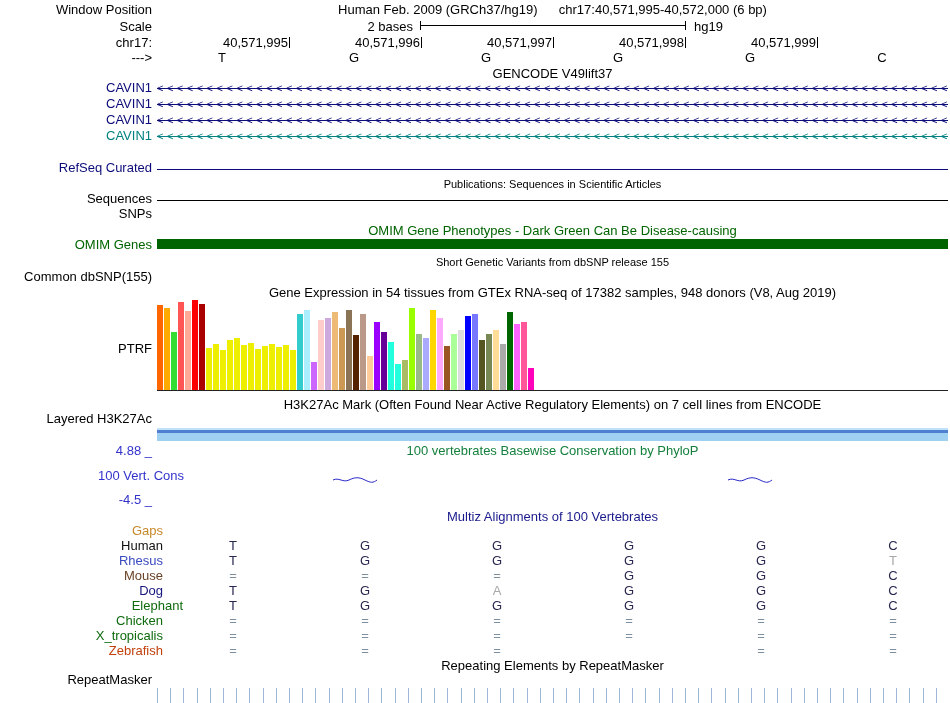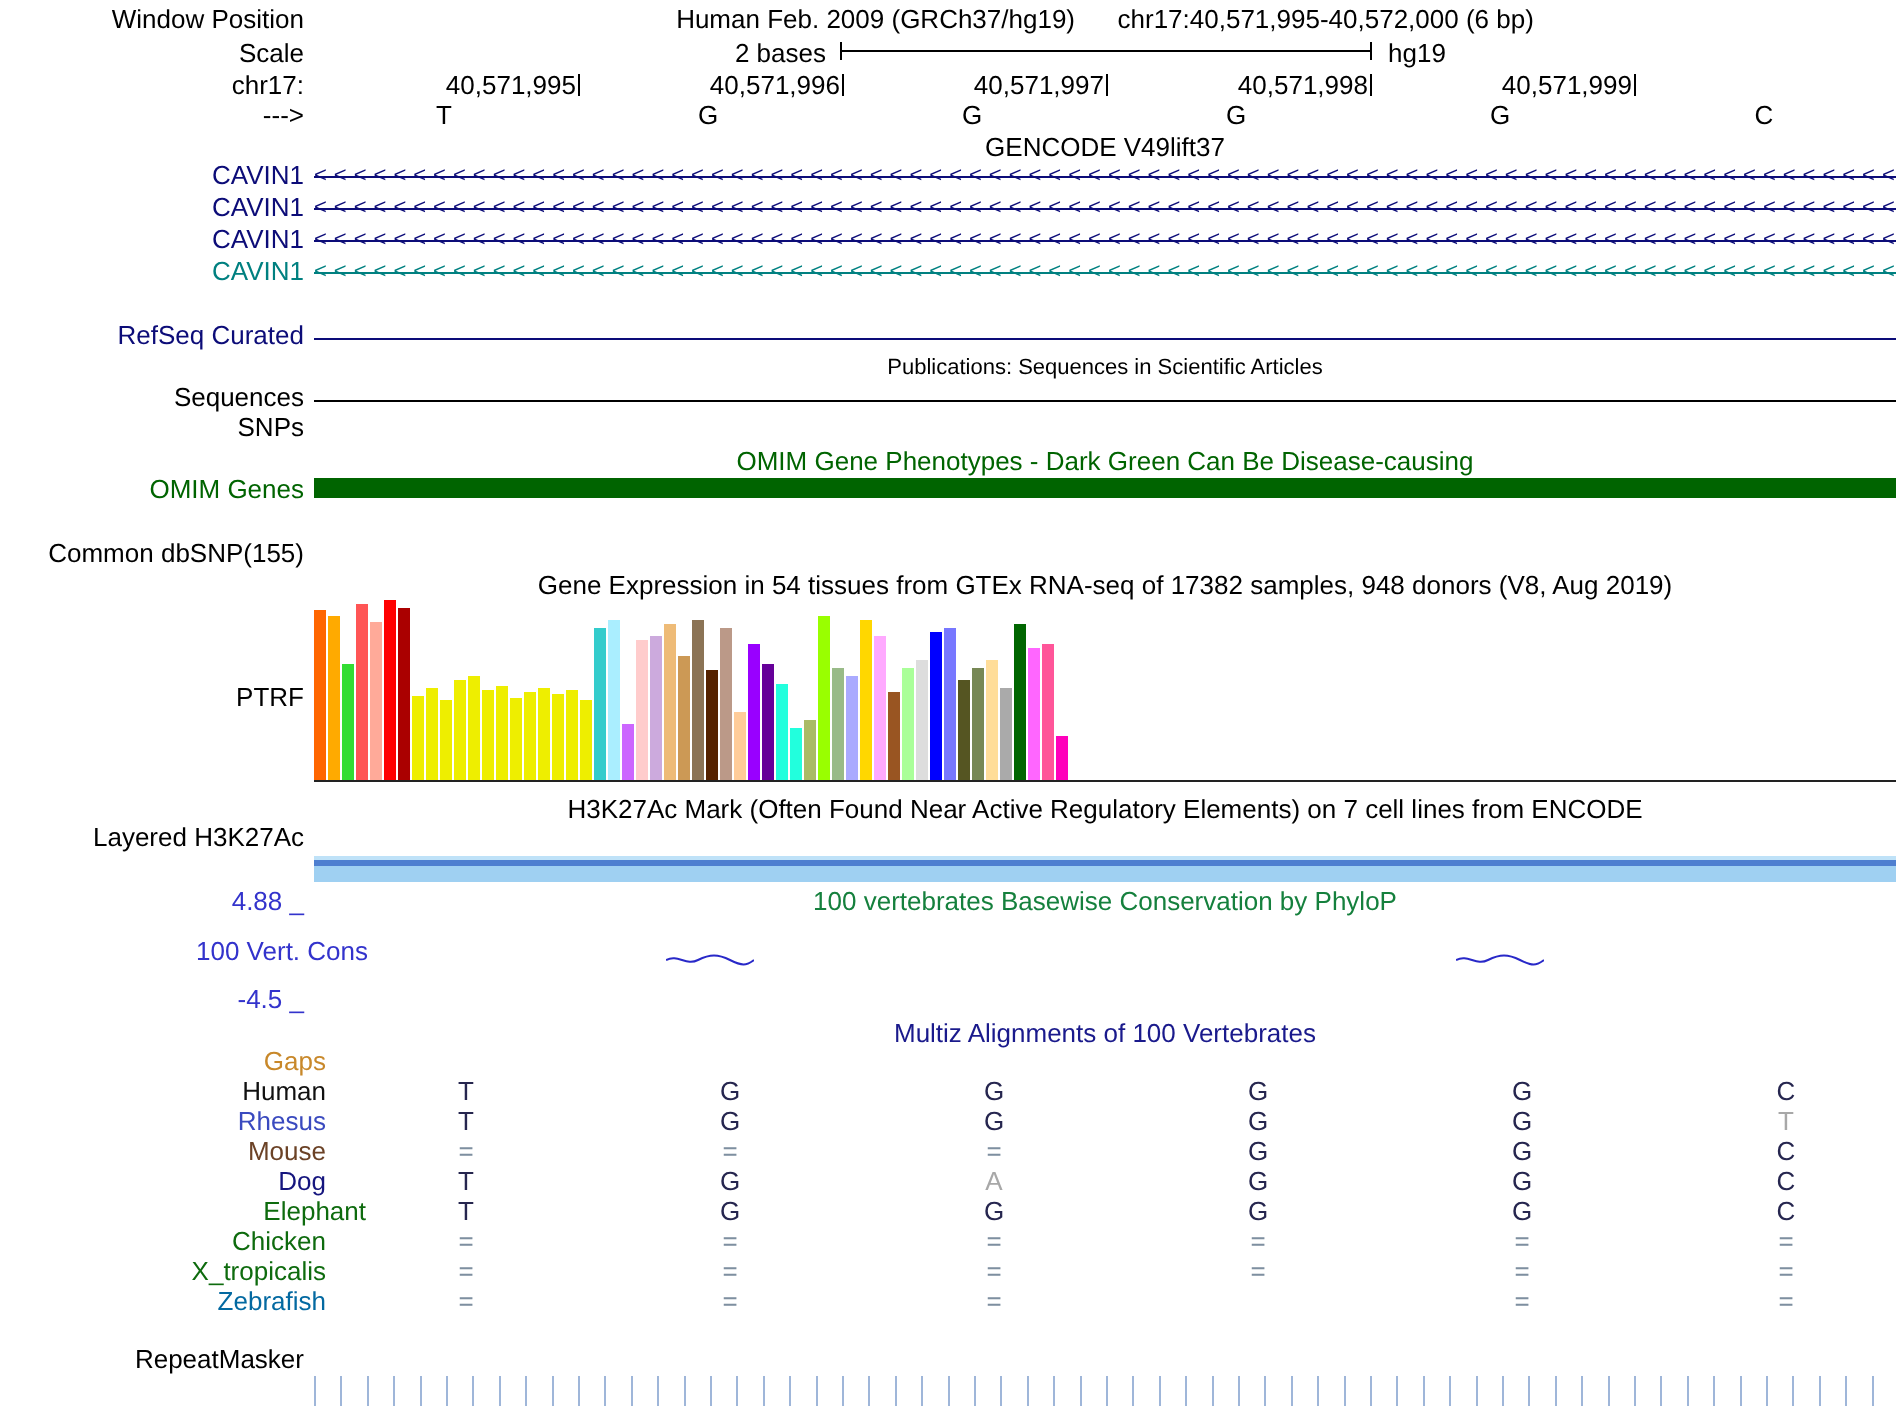--- a/index.html
+++ b/index.html
@@ -100,20 +100,21 @@
   <div class="ctr small" style="top:178px">Publications: Sequences in Scientific Articles</div>
   <div class="lbl" style="top:191px">Sequences</div>
   <div class="trackline" style="top:200px"></div>
 
   <div class="lbl" style="top:206px">SNPs</div>
 
   <div class="ctr omim-colored" style="top: 223px; color: rgb(0, 100, 0);">OMIM Gene Phenotypes - Dark Green Can Be Disease-causing</div>
   <div class="lbl omim-colored" style="top: 237px; color: rgb(0, 100, 0);">OMIM Genes</div>
   <div class="omim-bar" style="background: rgb(0, 100, 0);"></div>
 
+  <div class="ctr small" style="top:256px">Short Genetic Variants from dbSNP release 155</div>
   <div class="lbl" style="top:269px">Common dbSNP(155)</div>
 
   <div class="ctr" style="top:285px">Gene Expression in 54 tissues from GTEx RNA-seq of 17382 samples, 948 donors (V8, Aug 2019)</div>
   <div class="lbl" style="top:341px">PTRF</div>
   <div id="gtex-bars">
       <div class="gtex-bar" style="height: 85px; background: rgb(255, 102, 0);"></div>
       <div class="gtex-bar" style="height: 82px; background: rgb(255, 170, 0);"></div>
       <div class="gtex-bar" style="height: 58px; background: rgb(51, 221, 51);"></div>
       <div class="gtex-bar" style="height: 88px; background: rgb(255, 85, 85);"></div>
       <div class="gtex-bar" style="height: 79px; background: rgb(255, 170, 153);"></div>
@@ -248,26 +249,27 @@
       <div class="mz-row" style="top: 105px;">
         <span class="lbl" style="color: rgb(14, 107, 14);">X_tropicalis</span>
         <span class="mz-cell c0 eq">=</span>
         <span class="mz-cell c1 eq">=</span>
         <span class="mz-cell c2 eq">=</span>
         <span class="mz-cell c3 eq">=</span>
         <span class="mz-cell c4 eq">=</span>
         <span class="mz-cell c5 eq">=</span>
       </div>
       <div class="mz-row" style="top: 120px;">
-        <span class="lbl" style="color: #0369a1;">Zebrafish</span>
+        <span class="lbl" style="color: #c2410c;">Zebrafish</span>
         <span class="mz-cell c0 eq">=</span>
         <span class="mz-cell c1 eq">=</span>
         <span class="mz-cell c2 eq">=</span>
         <span class="mz-cell c4 eq">=</span>
         <span class="mz-cell c5 eq">=</span>
       </div>
     </div>
 
+  <div class="ctr" style="top:658px">Repeating Elements by RepeatMasker</div>
   <div class="lbl" style="top:672px">RepeatMasker</div>
 
   <div class="bottom-ticks"></div>
 
 </div>
 
 </body></html>

